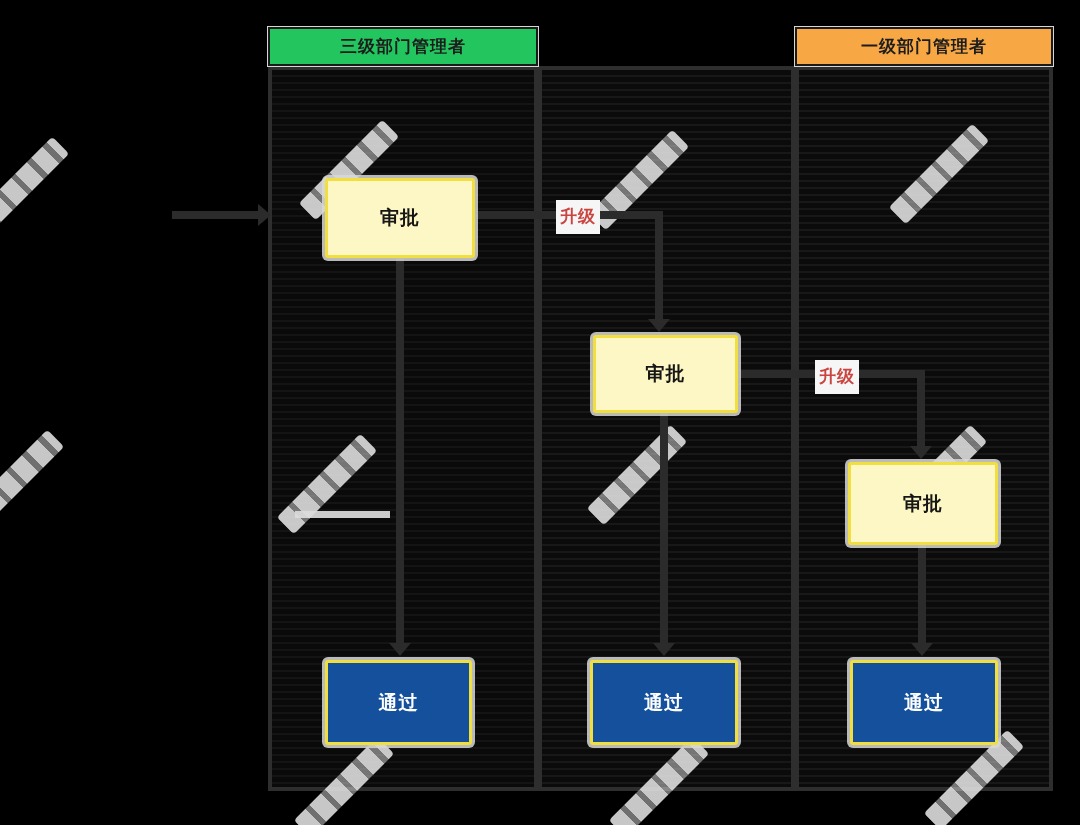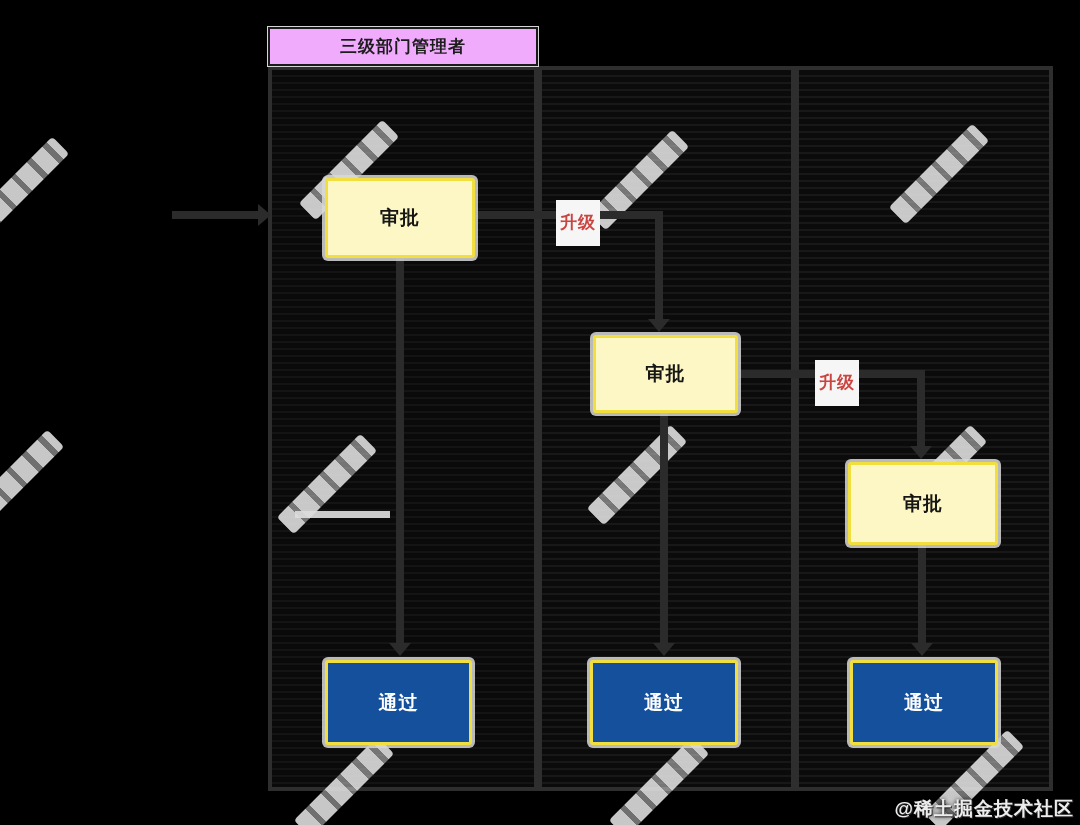--- a/index.html
+++ b/index.html
@@ -16,21 +16,21 @@
   .lane-body.l1{left:268px;width:270px;}
   .lane-body.l2{left:538px;width:257px;background:repeating-linear-gradient(180deg,#0b0b0b 0 5px,#181818 5px 7px);}
   .lane-body.l3{left:795px;width:258px;background:repeating-linear-gradient(180deg,#0b0b0b 0 5px,#181818 5px 7px);}
   
   .lane-header{
     position:absolute;top:27px;height:39px;box-sizing:border-box;
     border:2px solid #1a1a1a;box-shadow:0 0 0 1px #d6d6d6;
     display:flex;align-items:center;justify-content:center;
     font-size:17px;font-weight:bold;color:#1c1c1c;letter-spacing:1px;
   }
-  .lane-header.h1{left:268px;width:270px;background:#f0abfc;}
+  .lane-header.h1{left:268px;width:270px;background:#22c55e;}
   .lane-header.h2{left:538px;width:257px;background:#8ac78e;}
   .lane-header.h3{left:795px;width:258px;background:#f7a844;}
   
   .node{
     position:absolute;box-sizing:border-box;border:3px solid #f0df3e;border-radius:3px;
     display:flex;align-items:center;justify-content:center;text-align:center;
     font-weight:bold;font-size:19px;color:#161616;letter-spacing:1px;
     box-shadow:0 0 0 3px rgba(216,216,216,0.85);
   }
   .node.start{left:28px;top:175px;width:142px;height:85px;background:#c9f2f8;}
@@ -43,21 +43,21 @@
   .node.ps1{left:325px;top:660px;width:147px;height:85px;}
   .node.ps2{left:590px;top:660px;width:148px;height:85px;}
   .node.ps3{left:850px;top:660px;width:148px;height:85px;}
   
   .conn{position:absolute;background:#2b2b2b;}
   .ah{position:absolute;width:0;height:0;}
   .ah.right{border-top:11px solid transparent;border-bottom:11px solid transparent;border-left:13px solid #2b2b2b;}
   .ah.down{border-left:11px solid transparent;border-right:11px solid transparent;border-top:13px solid #2b2b2b;}
   .edge-label{
     position:absolute;background:#f6f6f6;color:#ca4440;
-    font-size:17px;font-weight:bold;padding:13px 4px;line-height:1.2;letter-spacing:1px;
+    font-size:17px;font-weight:bold;padding:7px 4px;line-height:1.2;letter-spacing:1px;
   }
   
   .wm{
     position:absolute;width:118px;height:24px;transform:rotate(-45deg);
     background:repeating-linear-gradient(90deg,rgba(228,228,228,0.95) 0 16px,rgba(242,242,242,0.5) 16px 22px);
     border-radius:4px;opacity:.92;
   }
   .wm-tail{position:absolute;width:95px;height:7px;background:#dcdcdc;opacity:.92;}
   .credit{
     position:absolute;right:6px;bottom:3px;font-size:19px;font-weight:bold;color:#ededed;
@@ -68,20 +68,23 @@
 <body>
 
 <div class="canvas">
 
   <div class="lane-body l1"></div>
   <div class="lane-body l2"></div>
   <div class="lane-body l3"></div>
 
   <div class="lane-header h1">
     <span>三级部门管理者</span>
+  </div>
+  <div class="lane-header h3">
+    <span>一级部门管理者</span>
   </div>
 
   <div class="wm" style="left:-40px;top:175px;"></div>
   <div class="wm" style="left:290px;top:158px;"></div>
   <div class="wm" style="left:580px;top:168px;"></div>
   <div class="wm" style="left:880px;top:162px;"></div>
   <div class="wm" style="left:-45px;top:468px;"></div>
   <div class="wm" style="left:268px;top:472px;"></div>
   <div class="wm-tail" style="left:295px;top:511px;"></div>
   <div class="wm" style="left:578px;top:463px;"></div>
@@ -126,15 +129,14 @@
   <div class="node pass ps1">
     <span>通过</span>
   </div>
   <div class="node pass ps2">
     <span>通过</span>
   </div>
   <div class="node pass ps3">
     <span>通过</span>
   </div>
 
-  <div class="credit">@稀土掘金技术社区</div>
 
 </div>
 
 </body></html>

